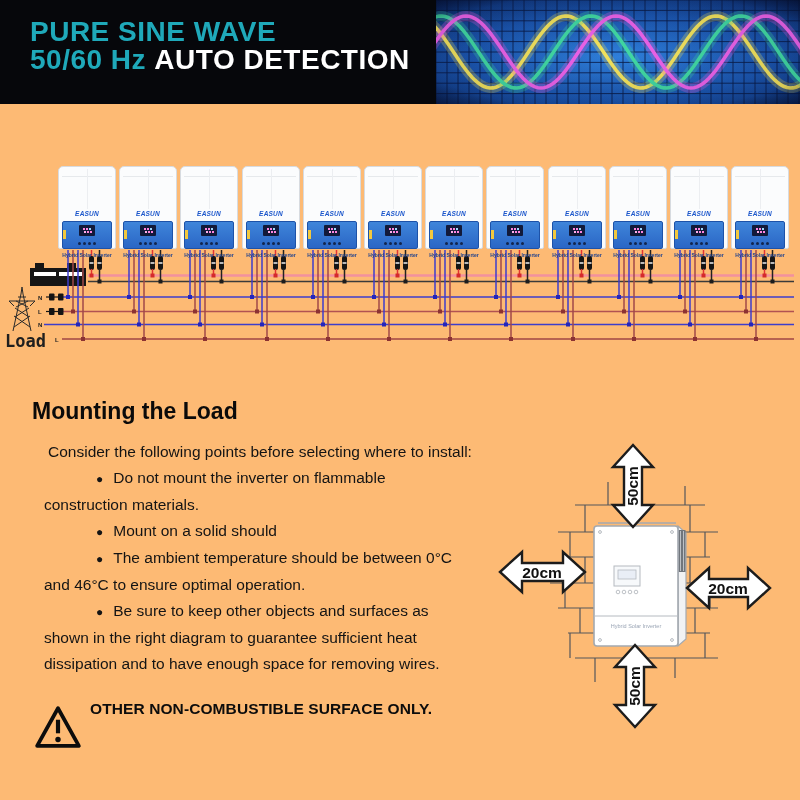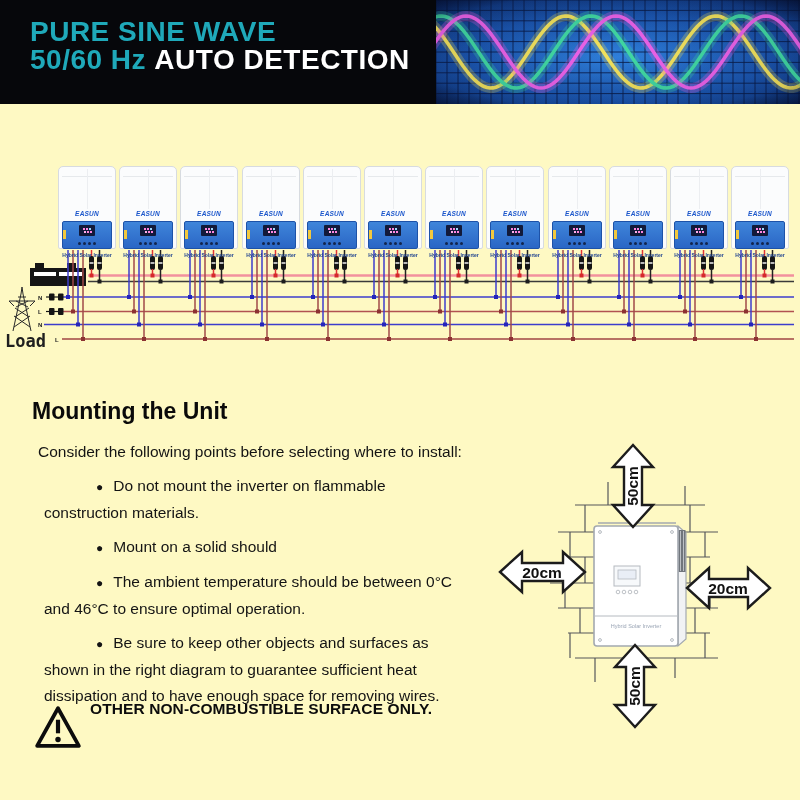--- a/index.html
+++ b/index.html
@@ -1,16 +1,16 @@
 <!DOCTYPE html>
 <html><head>
 <meta charset="utf-8">
 <style>
   html,body{margin:0;padding:0;background:#fff;}
-  #page{position:relative;width:800px;height:800px;background:#fef9c3;overflow:hidden;
+  #page{position:relative;width:800px;height:800px;background:#fdba74;overflow:hidden;
         font-family:"Liberation Sans",sans-serif;color:#111;}
 
   
   #banner{position:absolute;left:0;top:0;width:800px;height:104px;background:#06070b;}
   #banner .txt{position:absolute;left:30px;font-weight:700;letter-spacing:.5px;white-space:nowrap;}
   #banner .l1{top:16px;font-size:28px;}
   #banner .l2{top:44px;font-size:28px;}
   .accent{color:#1fa9ba;}
   .white{color:#ffffff;}
   #wavebox{position:absolute;left:436px;top:0;width:364px;height:104px;}
@@ -34,22 +34,22 @@
               box-shadow:3px 0 #ff86e0,6px 0 #9fd8ff,1px 3px #ffb0e8,4px 3px #ff86e0,7px 3px #ff86e0;}
   .inv-btns{position:absolute;bottom:3px;left:50%;transform:translateX(-50%);display:flex;gap:2px;}
   .inv-btns i{width:3px;height:3px;border-radius:50%;background:#12254d;}
   .inv-label{position:absolute;bottom:0;left:0;width:100%;text-align:center;font-size:5px;
              font-weight:700;color:#1a3f8f;white-space:nowrap;}
 
   
   #mounting{position:absolute;left:30px;top:398px;width:442px;}
   #mounting h2{margin:0 0 14px 2px;font-size:23px;font-weight:700;color:#0a0a0a;}
   .bodytext{font-size:15.5px;line-height:26px;color:#141414;}
-  .intro{margin:0 0 0 8px;}
-  .bullet{margin:8px 0 0 14px;text-indent:52px;}
+  .intro{margin:0 0 0 18px;}
+  .bullet{margin:0 0 0 14px;text-indent:52px;}
   .bullet .dot{font-size:12px;margin-right:10px;}
   #warning{position:absolute;left:32px;top:698px;width:440px;}
   #warn-icon{position:absolute;left:2px;top:4px;}
   #warn-text{margin-left:58px;font-size:15.5px;font-weight:700;line-height:22px;color:#0c0c0c;letter-spacing:.1px;}
 
   
   #walldiag{position:absolute;left:480px;top:420px;width:320px;height:320px;}
 </style>
 </head>
 <body>
@@ -574,21 +574,21 @@
               <i></i>
               <i></i>
             </div>
       </div>
       <div class="inv-label">Hybrid Solar Inverter</div>
     </div>
       </div>
   </div>
 
   <div id="mounting">
-    <h2>Mounting the Unit</h2>
+    <h2>Mounting the Load</h2>
     <p class="bodytext intro">Consider the following points before selecting where to install:</p>
     <p class="bodytext bullet"><span class="dot">●</span><span>Do not mount the inverter on flammable construction materials.</span></p>
     <p class="bodytext bullet"><span class="dot">●</span><span>Mount on a solid should</span></p>
     <p class="bodytext bullet"><span class="dot">●</span><span>The ambient temperature should be between 0°C and 46°C to ensure optimal operation.</span></p>
     <p class="bodytext bullet"><span class="dot">●</span><span>Be sure to keep other objects and surfaces as shown in the right diagram to guarantee sufficient heat dissipation and to have enough space for removing wires.</span></p>
   </div>
 
   <div id="warning">
     <svg id="warn-icon" width="48" height="48" viewBox="0 0 46 46">
       <polygon points="23,6 43,42 3,42" fill="none" stroke="#0c0c0c" stroke-width="3.6" stroke-linejoin="round"></polygon>

